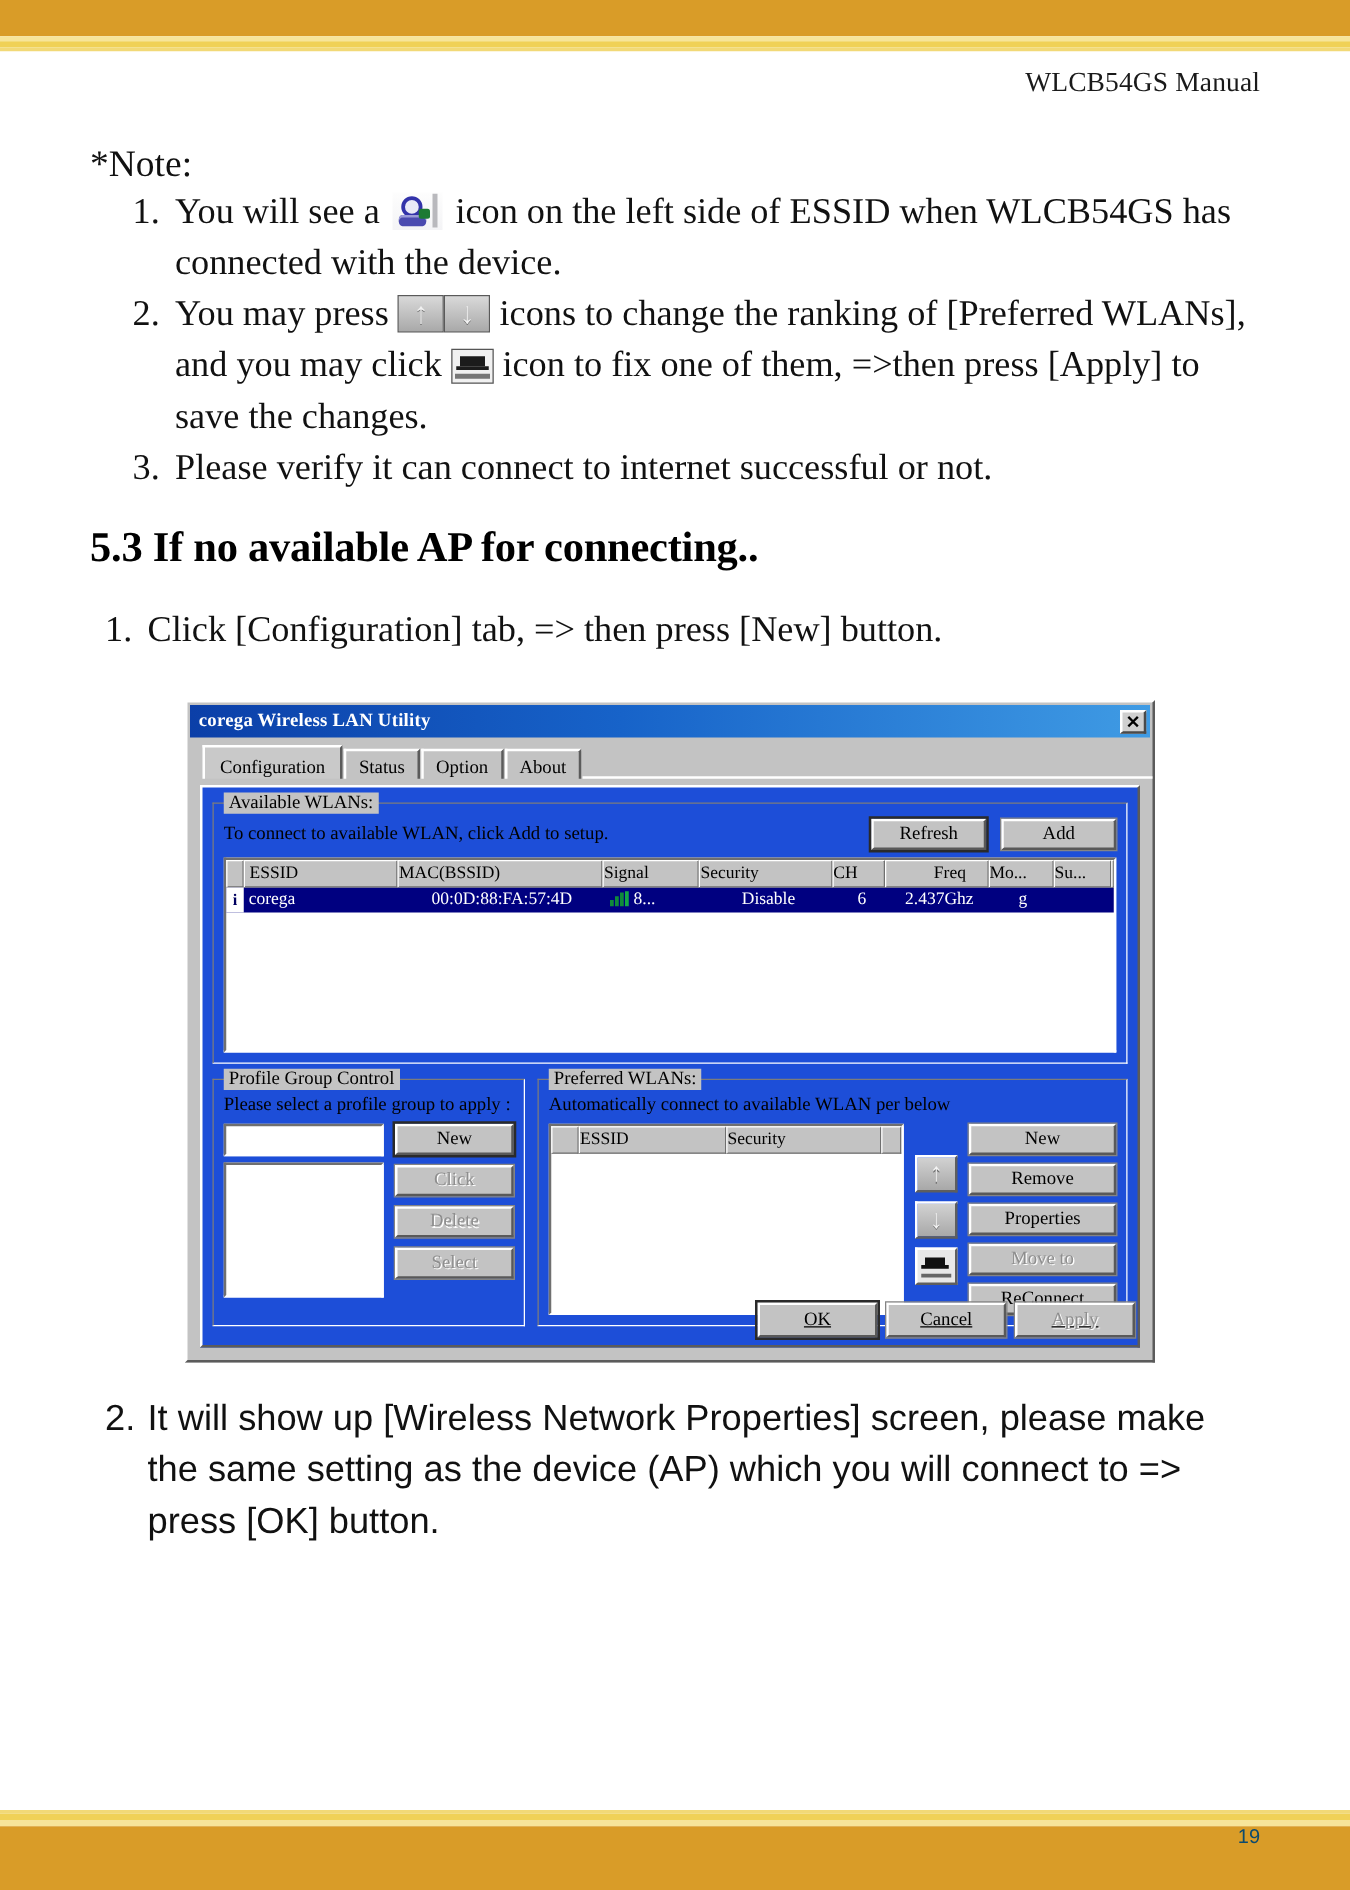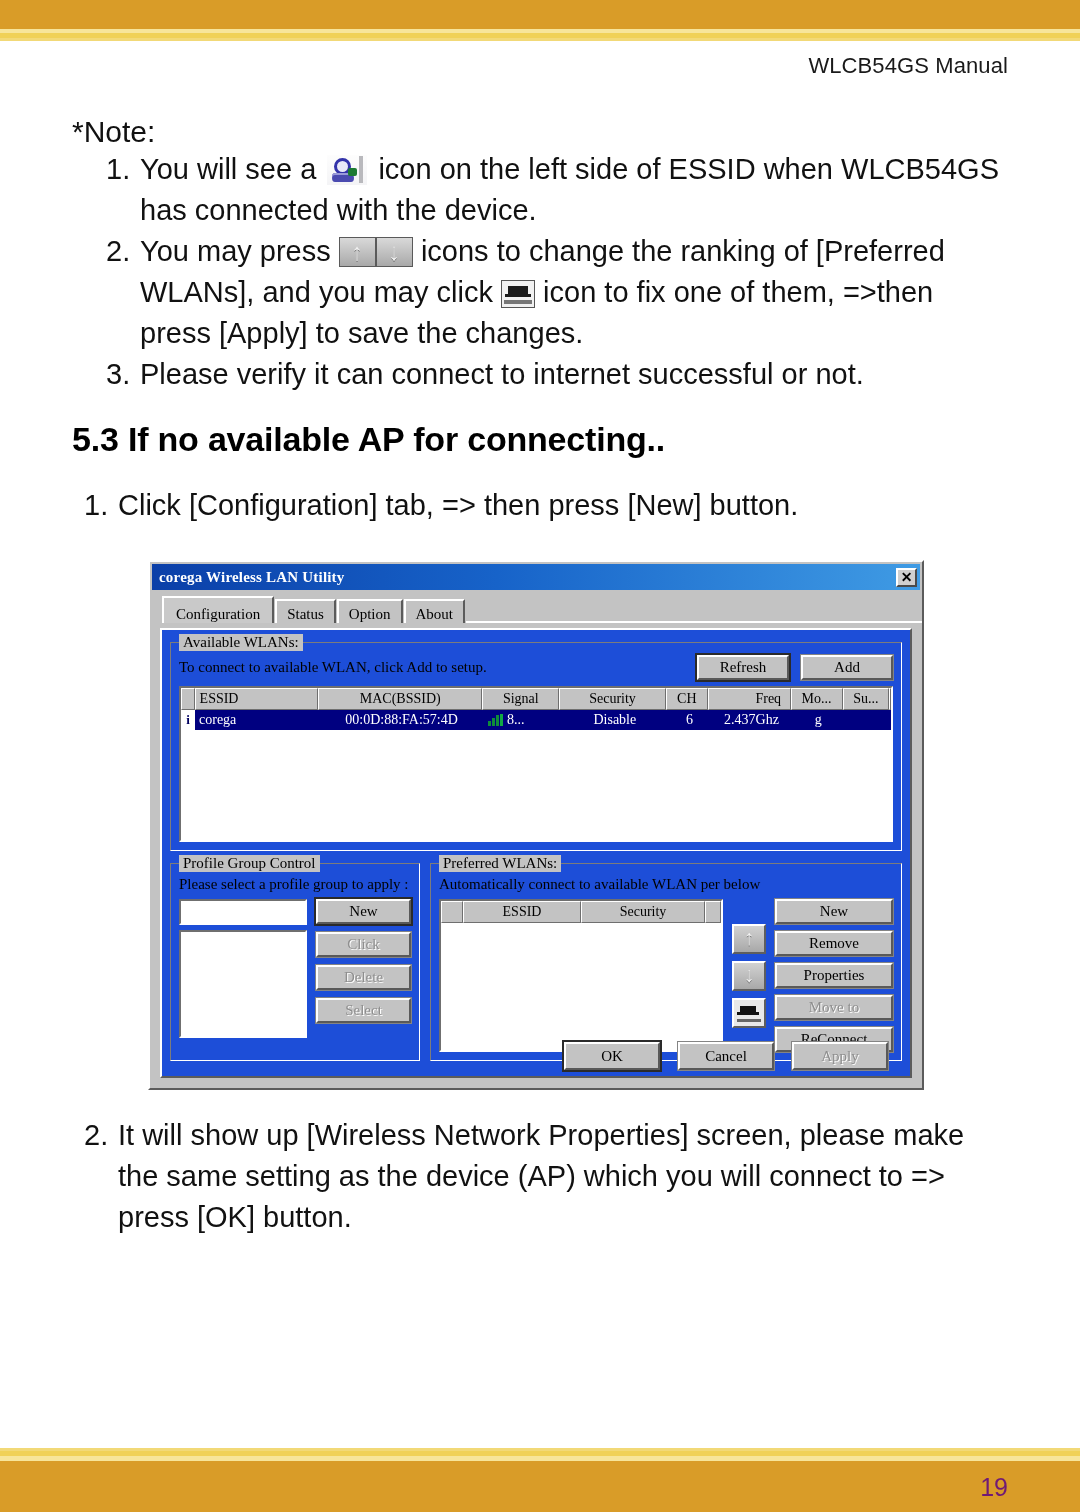--- a/index.html
+++ b/index.html
@@ -25,28 +25,29 @@
   .bar-top .band-y2 { height:4px; }
   .bar-top .band-y1 { height:5px; }
   .bar-top .band-y3 { height:3px; }
 
   .bar-bottom .band-y3 { height:3px; }
   .bar-bottom .band-y2 { height:5px; }
   .bar-bottom .band-y1 { height:5px; }
   .bar-bottom .band-orange { height:51px; position:relative; }
 
   .page-number {
-    position:absolute; right:72px; top:12px;
-    font-size:25px; color:#701a75; font-family:"Liberation Sans", sans-serif;
+    position:absolute; right:72px; top:0;
+    font-size:16px; color:#0c4a6e; font-family:"Liberation Sans", sans-serif;
   }
 
   
   .content {
     position:absolute; left:0; top:29px; width:1080px;
     padding:0 72px;
+    font-family:Liberation Serif, serif;
   }
   .running-head {
     text-align:right;
     font-size:22px;
     color:#1a1a1a;
     margin-top:24px;
     letter-spacing:.1px;
   }
 
   .note-title {
@@ -227,21 +228,21 @@
   .listview {
     background:#fff;
     border-top:2px solid #6f6f6f; border-left:2px solid #6f6f6f;
     border-right:2px solid #fff; border-bottom:2px solid #fff;
     margin-top:6px;
   }
   .lv-head { display:flex; background:#c3c3c3; }
   .lv-head .cell {
     border-top:1px solid #fff; border-left:1px solid #fff;
     border-right:1px solid #6f6f6f; border-bottom:1px solid #6f6f6f;
-    font-size:14px; text-align:center; padding:2px 0;
+    font-size:14px; text-align:left; padding:2px 0;
     overflow:hidden; white-space:nowrap;
   }
   .lv-row { display:flex; background:#000080; color:#fff; }
   .lv-row .cell {
     font-size:14px; padding:2px 0; text-align:center;
     overflow:hidden; white-space:nowrap;
   }
   .lv-row .cell.left { text-align:left; padding-left:4px; }
   .lv-body { height:110px; }
 
@@ -284,22 +285,22 @@
     text-shadow:0 1px 0 #6a6a6a;
   }
   .sq-btn.pin {
     background:#e8e8e8; position:relative; color:#000;
   }
   .sq-btn.pin .pb { position:absolute; left:6px; top:6px; width:16px; height:6px; background:#111; }
   .sq-btn.pin .ps { position:absolute; left:3px; top:12px; width:22px; height:3px; background:#111; }
   .sq-btn.pin .pf { position:absolute; left:3px; bottom:4px; width:24px; height:3px; background:#666; }
 
   .footer-btns {
-    position:absolute; right:22px; bottom:6px;
-    display:flex; gap:18px;
+    position:absolute; right:2px; bottom:6px;
+    display:flex; gap:7px;text-decoration:underline;
   }
   .footer-btns .w9-btn { min-width:96px; height:28px; }
 </style>
 </head>
 <body>
 
 <div class="bar-top">
   <div class="band-orange"></div>
   <div class="band-y2"></div>
   <div class="band-y1"></div>

